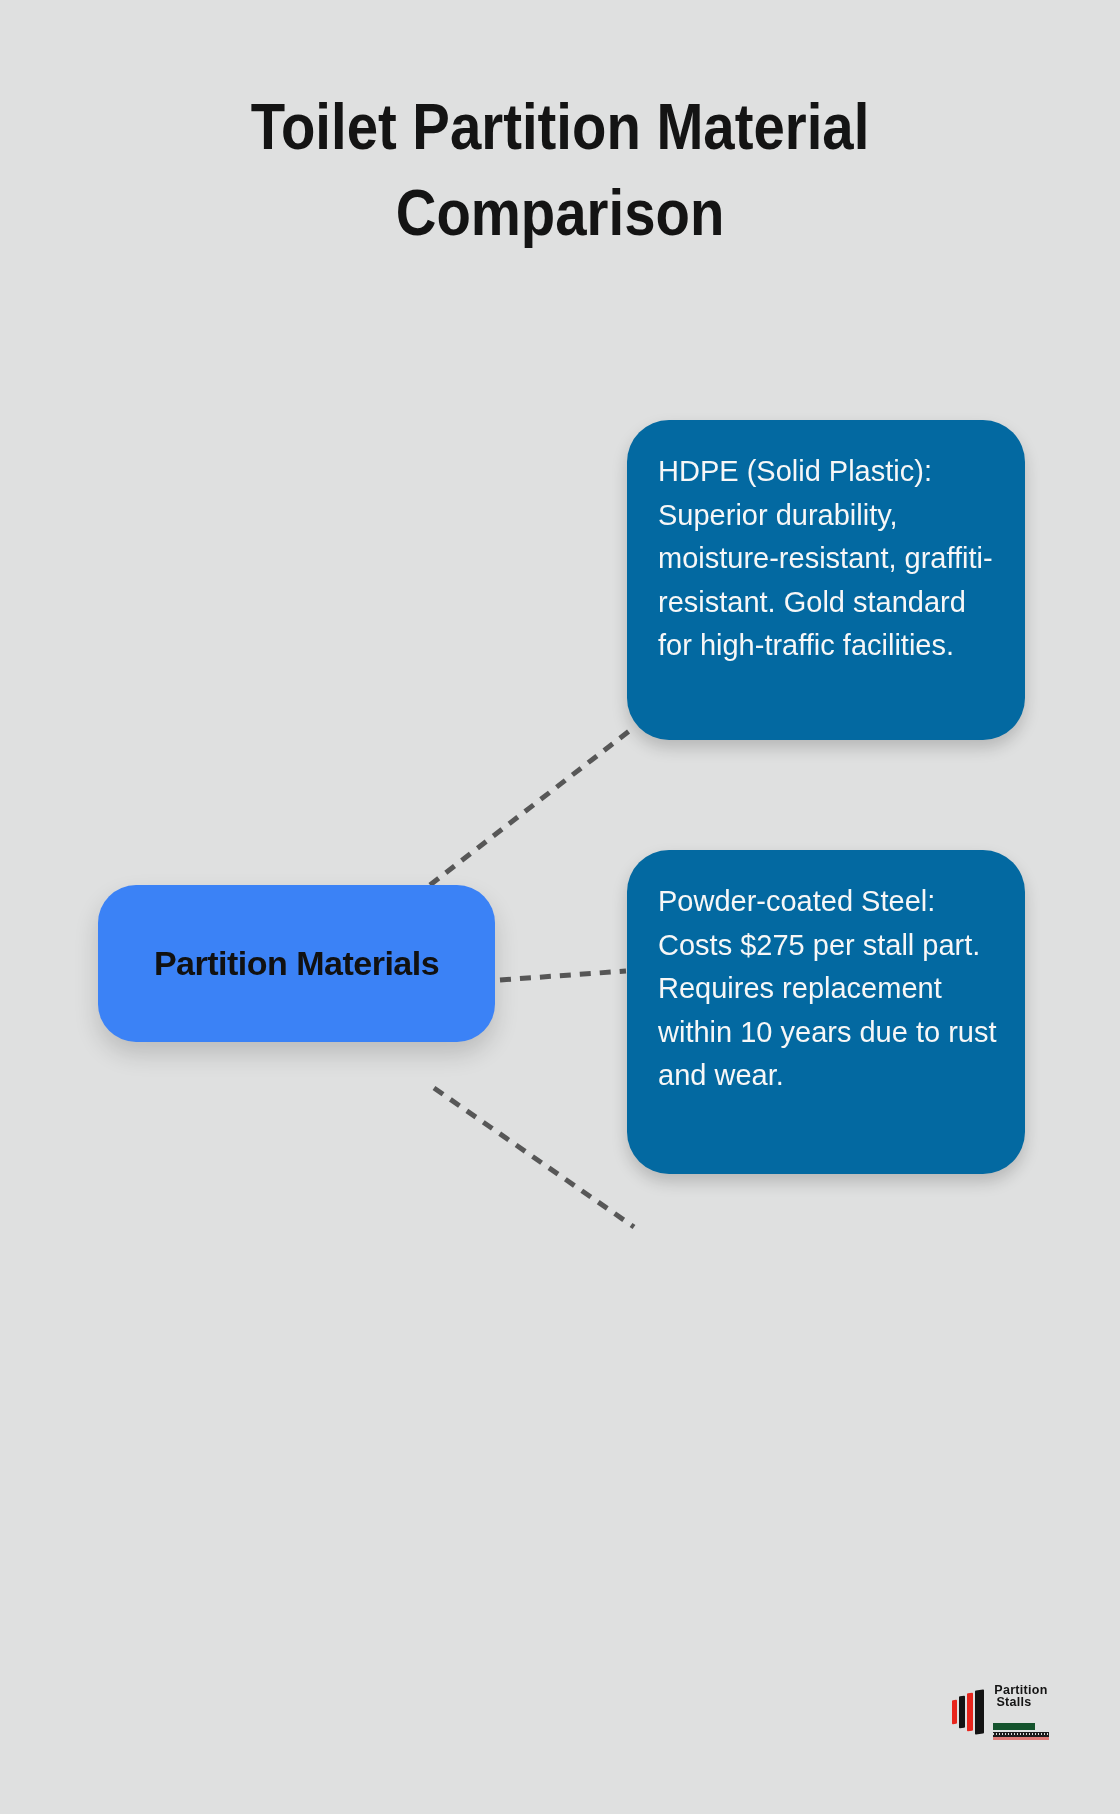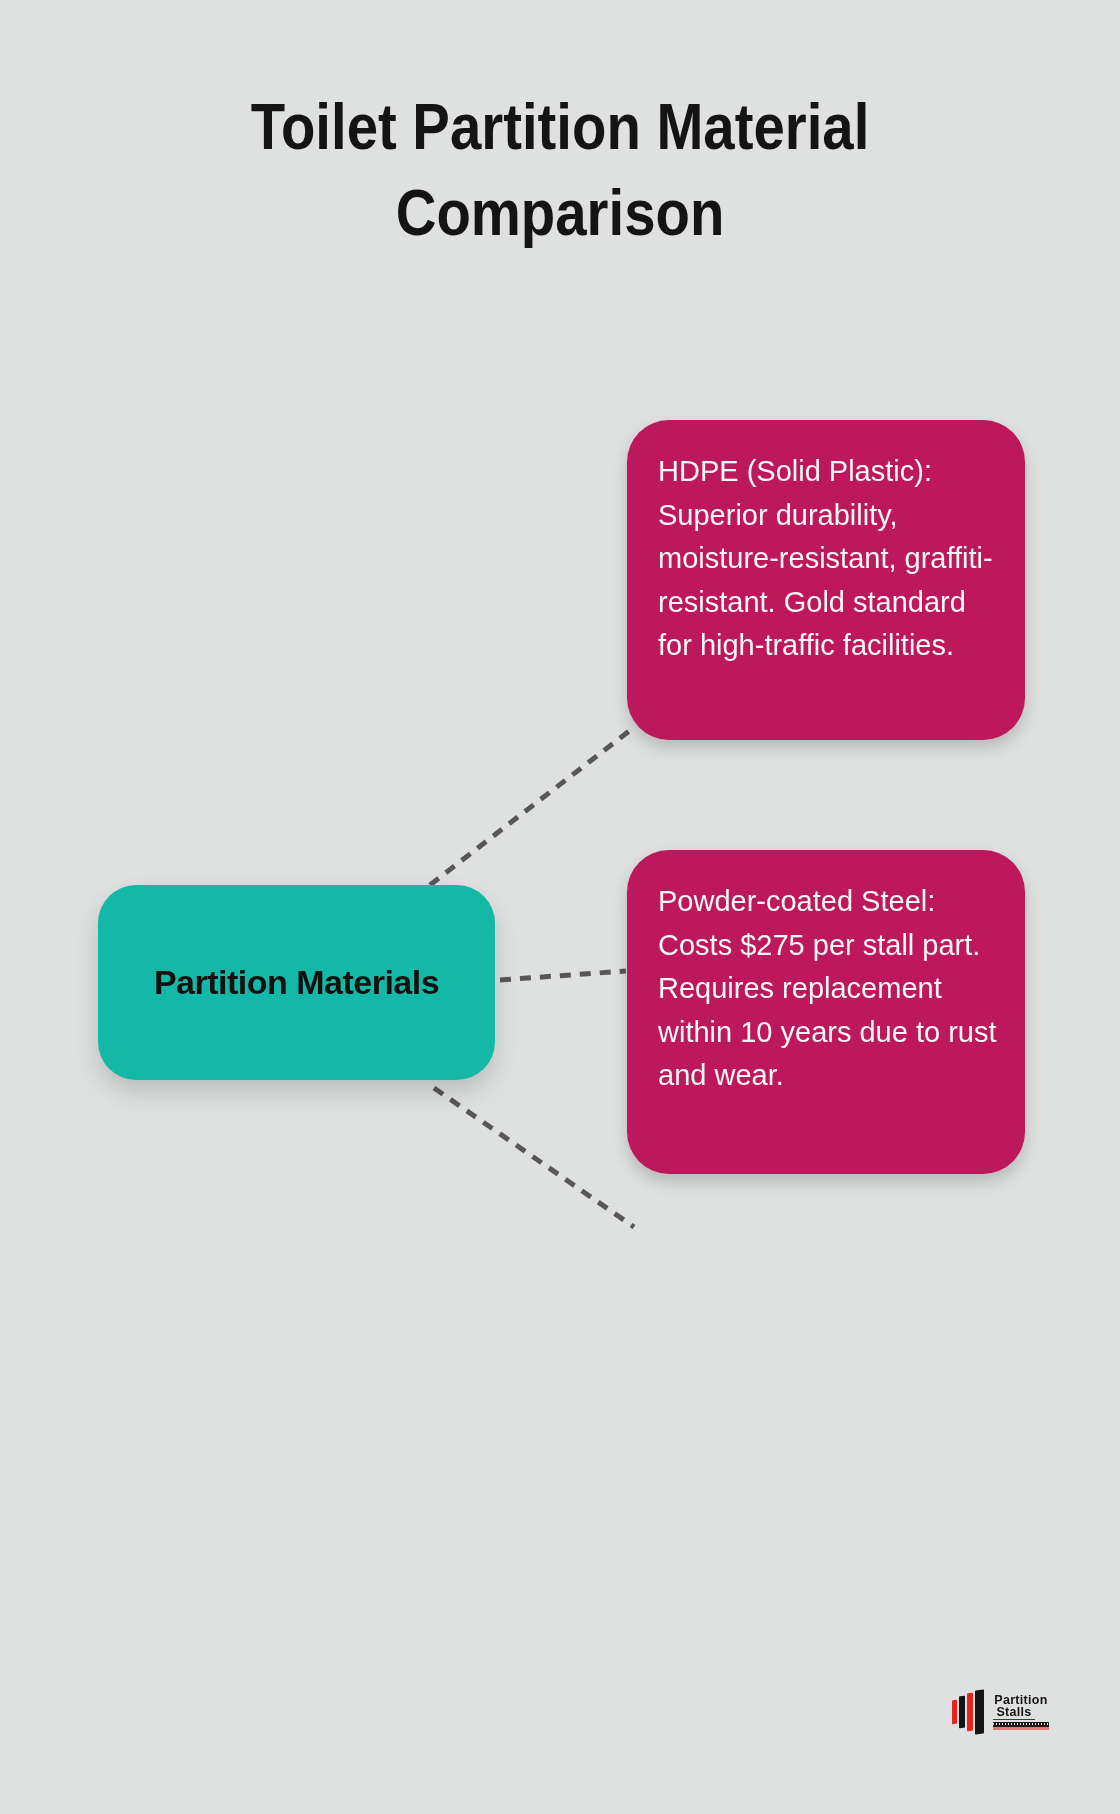--- a/index.html
+++ b/index.html
@@ -41,42 +41,42 @@
     left: 0;
     pointer-events: none;
   }
 
   
   .center-node {
     position: absolute;
     left: 98px;
     top: 885px;
     width: 397px;
-    height: 195px;
-    background: #14b8a6;
+    height: 157px;
+    background: #3b82f6;
     border-radius: 38px;
     box-shadow: 0 12px 24px rgba(0,0,0,0.16);
     display: flex;
     align-items: center;
     justify-content: center;
   }
   .center-node .label {
     font-weight: 700;
     font-size: 34px;
     color: #111111;
     letter-spacing: -0.5px;
     white-space: nowrap;
   }
 
   
   .branch {
     position: absolute;
     left: 627px;
     width: 398px;
-    background: #be185d;
+    background: #0369a1;
     border-radius: 42px;
     box-shadow: 0 8px 16px rgba(0,0,0,0.18);
     box-sizing: border-box;
     padding: 30px 28px 26px 31px;
   }
   .branch p {
     margin: 0;
     color: #f7f7f7;
     font-size: 29px;
     line-height: 43.5px;
@@ -120,22 +120,22 @@
   }
   .logo-word .wname {
     font-weight: 700;
     font-size: 12.5px;
     line-height: 12px;
     color: #151515;
     letter-spacing: 0.3px;
     white-space: nowrap;
   }
   .logo-word .wname.second {
-    border-bottom: 1px solid #14532d;
-    padding-bottom: 1px;
+    border-bottom: 7px solid #14532d;
+    padding-bottom: 15px;
     width: 42px;
   }
   .logo-tagbar {
     margin-top: 2px;
     width: 56px;
     height: 5px;
     background: #1b1b1b;
     background-image: repeating-linear-gradient(90deg,
       rgba(255,255,255,0.85) 0px, rgba(255,255,255,0.85) 1px,
       rgba(0,0,0,0) 1px, rgba(0,0,0,0) 3px);

